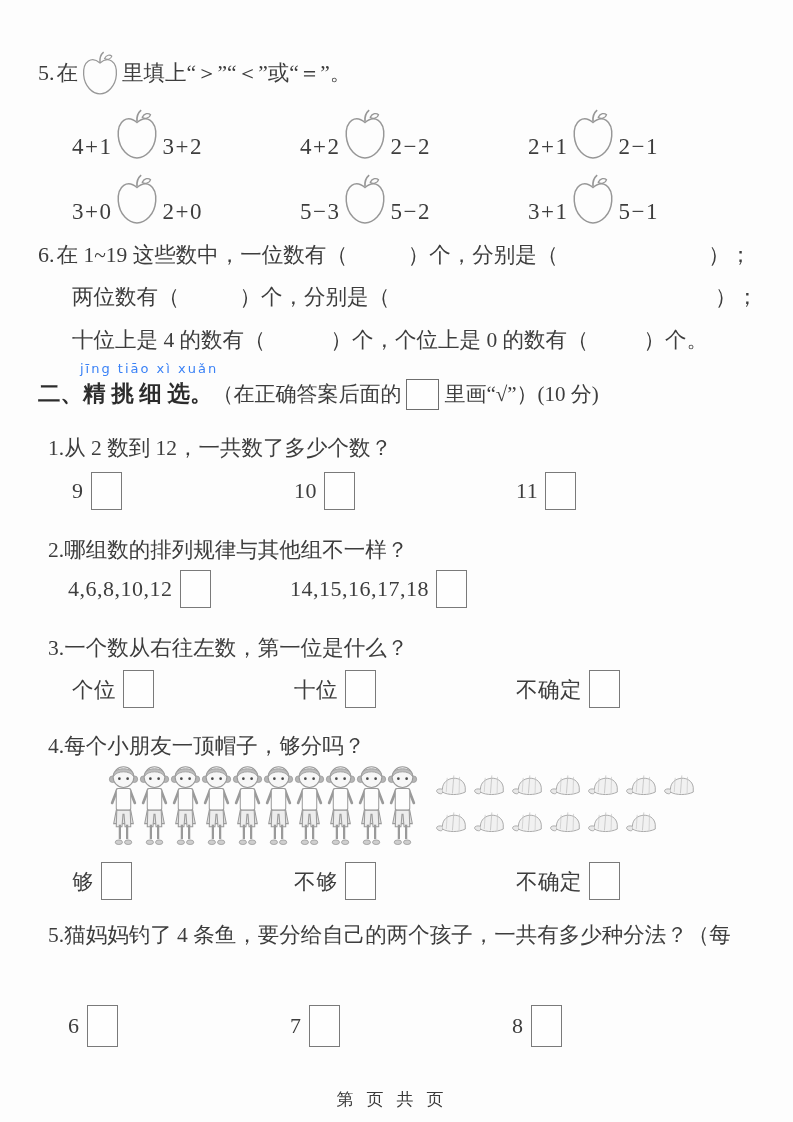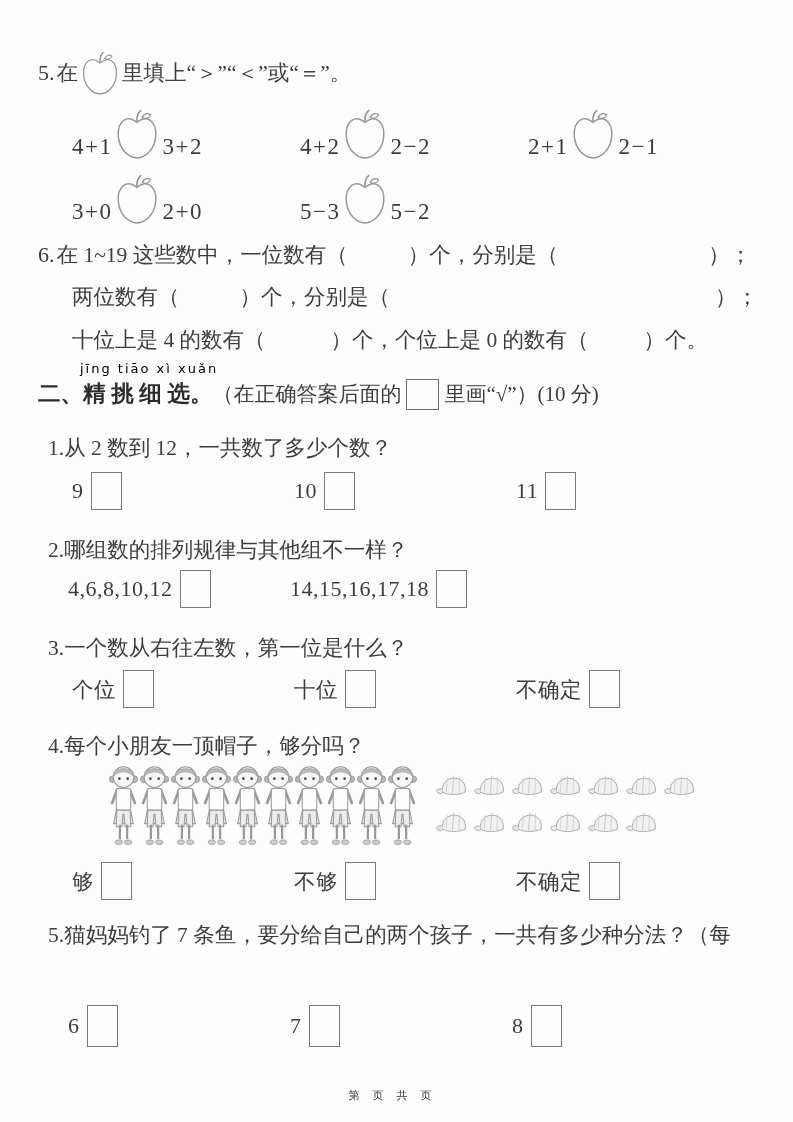--- a/index.html
+++ b/index.html
@@ -19,21 +19,21 @@
   .expr { font-size:23px; letter-spacing:1.5px; white-space:nowrap; }
   .apple-slot { width:46px; height:52px; margin:0 2px; flex:0 0 auto; }
   .apple-inline { display:inline-block; width:40px; height:46px; vertical-align:-16px; margin:0 2px; }
   svg.apple { width:100%; height:100%; }
   
   .gap { display:inline-block; height:1px; }
   .g60 { width:60px; } .g150 { width:150px; } .g325 { width:325px; }
   .g65 { width:65px; } .g55 { width:55px; }
   
   .pinyin { font-family:"DejaVu Sans","Liberation Sans",sans-serif;
-            font-size:13px; color:#000000; letter-spacing:2px; white-space:nowrap; }
+            font-size:13px; color:#3b82f6; letter-spacing:2px; white-space:nowrap; }
   .sec-title { font-size:22.5px; font-weight:bold; color:#2c2c2c; white-space:nowrap; }
   .sec-sub { font-weight:normal; font-size:21px; color:#3d3d3d; }
   .box { display:inline-block; width:31px; height:38px; border:1.3px solid #7a7a7a;
          background:#fefefe; vertical-align:-14px; }
   .box-hdr { display:inline-block; width:33px; height:31px; border:1.3px solid #6e6e6e;
              vertical-align:-9px; margin:0 5px; background:#fefefe; }
   
   .opts { display:flex; align-items:center; }
   .opt-col { width:222px; display:flex; align-items:center; }
   .opt-label { font-size:22px; letter-spacing:0.5px; white-space:nowrap; }
@@ -43,21 +43,21 @@
   .figures { display:flex; align-items:flex-start; }
   .kids { display:flex; align-items:flex-end; }
   .kid { width:31px; height:84px; flex:0 0 auto; }
   .kid svg { width:100%; height:100%; }
   .caps-block { margin-left:14px; margin-top:6px; }
   .cap-row { display:flex; }
   .cap-row + .cap-row { margin-top:6px; }
   .cap { width:38px; height:31px; flex:0 0 auto; }
   .cap svg { width:100%; height:100%; }
   
-  .footer { width:793px; text-align:center; font-size:11px; color:#3a3a3a;
+  .footer { width:793px; text-align:center; font-size:17px; color:#3a3a3a;
             letter-spacing:13px; font-family:"Liberation Sans","DejaVu Sans",sans-serif; }
 </style>
 </head>
 <body>
 
 <svg width="0" height="0" style="position:absolute">
   <defs>
     <g id="apple-shape">
       <path d="M22 14 C13 6 3 12 4 27 C5 40 14 48 22 48 C30 48 39 40 40 27 C41 12 31 6 22 14 Z" fill="none" stroke="#979797" stroke-width="1.4"></path>
       <path d="M22 13 C21.5 8 23 4.5 26 2" fill="none" stroke="#979797" stroke-width="1.6"></path>
@@ -130,20 +130,27 @@
           </svg></span>
       <span class="expr">2+0</span>
     </div>
     <div class="cmp">
       <span class="expr">5−3</span>
       <span class="apple-slot"><svg class="apple" viewBox="0 0 44 50">
             <use href="#apple-shape"></use>
           </svg></span>
       <span class="expr">5−2</span>
     </div>
+    <div class="cmp">
+      <span class="expr">3+1</span>
+      <span class="apple-slot"><svg class="apple" viewBox="0 0 44 50">
+            <use href="#apple-shape"></use>
+          </svg></span>
+      <span class="expr">5−1</span>
+    </div>
   </div>
 
   <div class="abs cn" style="top:240px;left:38px;">
     <span class="qnum">6.</span><span>在 1~19 这些数中，一位数有（</span><span class="gap g60"></span><span>）个，分别是（</span><span class="gap g150"></span><span>）；</span>
   </div>
   <div class="abs cn" style="top:283px;left:72px;">
     <span>两位数有（</span><span class="gap g60"></span><span>）个，分别是（</span><span class="gap g325"></span><span>）；</span>
   </div>
   <div class="abs cn" style="top:326px;left:72px;">
     <span>十位上是 4 的数有（</span><span class="gap g65"></span><span>）个，个位上是 0 的数有（</span><span class="gap g55"></span><span>）个。</span>
@@ -286,21 +293,21 @@
     <div class="opt-col">
         <span class="opt-label cnl">不够</span>
         <span class="box"></span>
       </div>
     <div class="opt-col">
         <span class="opt-label cnl">不确定</span>
         <span class="box"></span>
       </div>
   </div>
 
-  <div class="abs cn" style="top:921px;left:48px;">5.猫妈妈钓了 7 条鱼，要分给自己的两个孩子，一共有多少种分法？（每</div>
+  <div class="abs cn" style="top:921px;left:48px;">5.猫妈妈钓了 4 条鱼，要分给自己的两个孩子，一共有多少种分法？（每</div>
   <div class="abs opts" style="top:1005px;left:68px;">
     <div class="opt-col">
         <span class="opt-label">6</span>
         <span class="box" style="height:42px;"></span>
       </div>
     <div class="opt-col">
         <span class="opt-label">7</span>
         <span class="box" style="height:42px;"></span>
       </div>
     <div class="opt-col">

